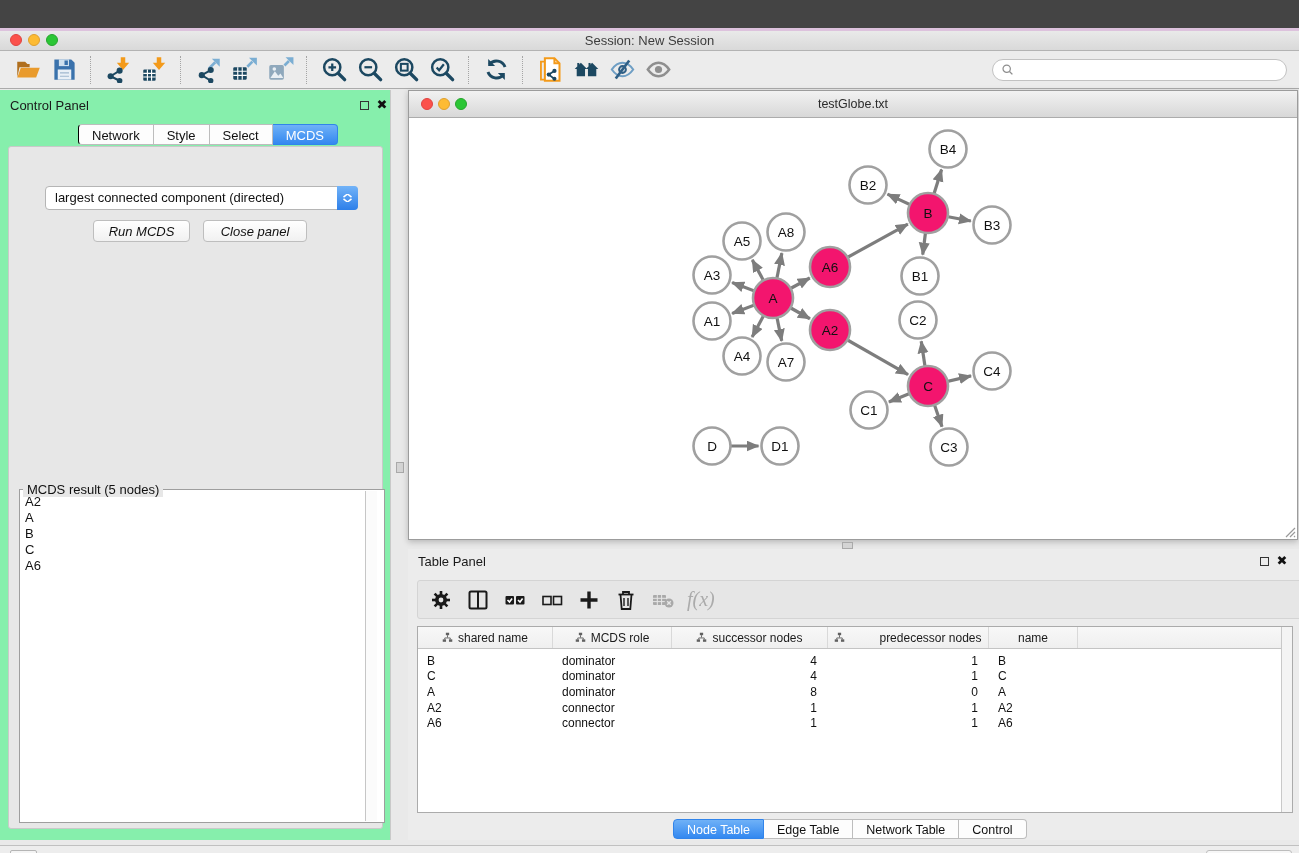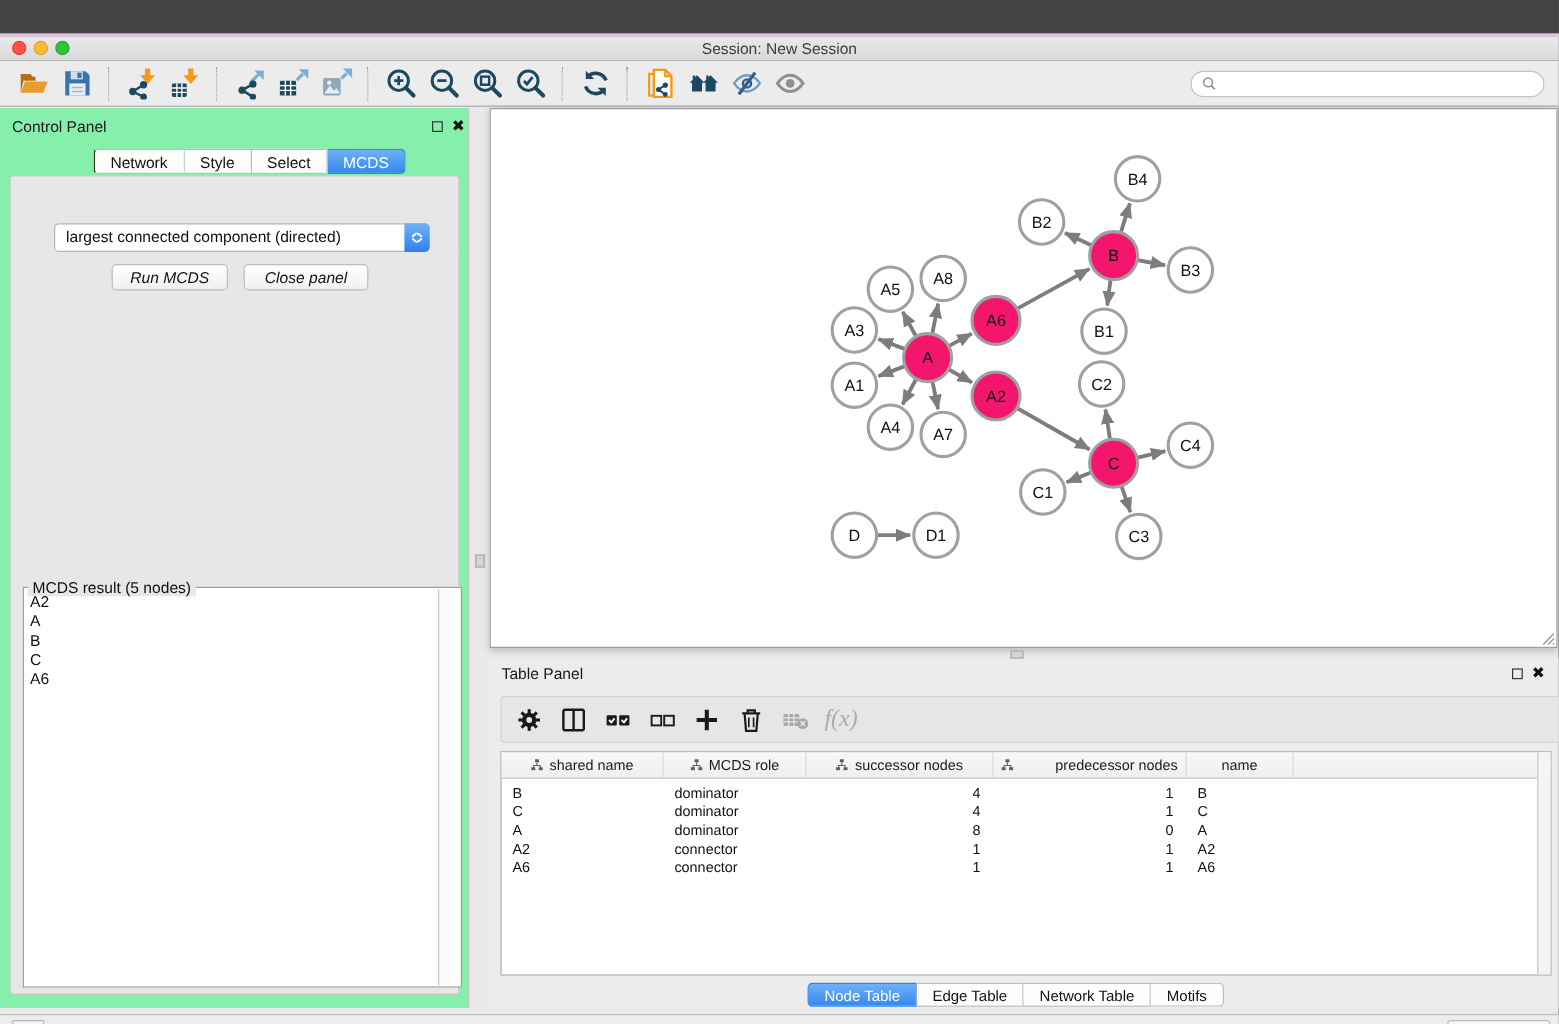--- a/index.html
+++ b/index.html
@@ -315,20 +315,26 @@
               <div class="result-item">A6</div>
             </div>
           <div class="scrolltrack"></div>
         </div>
       </div>
     </div>
 
     <div class="v-grip"></div>
 
     <div class="network-window">
+      <div class="nw-titlebar">
+        <span class="tl red nw-tl" style="left:12px"></span>
+        <span class="tl yel nw-tl" style="left:29px"></span>
+        <span class="tl grn nw-tl" style="left:46px"></span>
+        <div class="nw-title">testGlobe.txt</div>
+      </div>
       <div class="graph-canvas">
         <svg width="886" height="420" viewBox="0 0 886 420">
             <defs>
               <marker id="arrow" markerUnits="userSpaceOnUse" markerWidth="14" markerHeight="12" refX="12" refY="5.5" orient="auto">
                 <path d="M0 0 L13 5.5 L0 11 Z" fill="#7D7D7D"></path>
               </marker>
             </defs>
             <line x1="364" y1="180" x2="343.2720968585647" y2="141.8874039012318" stroke="#7D7D7D" stroke-width="3.2" marker-end="url(#arrow)"></line>
             <line x1="364" y1="180" x2="372.8449857224783" y2="135.09468787049457" stroke="#7D7D7D" stroke-width="3.2" marker-end="url(#arrow)"></line>
             <line x1="364" y1="180" x2="323.11749165746653" y2="164.5852837397005" stroke="#7D7D7D" stroke-width="3.2" marker-end="url(#arrow)"></line>
@@ -597,21 +603,21 @@
               <div class="td" style="width: 161px; text-align: right; padding: 0px 11px 0px 0px;">1</div>
               <div class="td" style="width: 89px; text-align: left; padding: 0px 0px 0px 9px;">A6</div>
             </div>
           </div>
         <div class="tscroll"></div>
       </div>
       <div class="tp-tabs">
           <div class="seg active">Node Table</div>
           <div class="seg">Edge Table</div>
           <div class="seg">Network Table</div>
-          <div class="seg">Motifs</div>
+          <div class="seg">Control</div>
         </div>
     </div>
   </div>
 
   <div class="statusbar">
     <button class="list-btn">
       <svg viewBox="0 0 24 24">
           <g fill="#1A1A1A">
             <rect x="4" y="5" width="3.2" height="3.2"></rect>
             <rect x="9.5" y="5" width="10.5" height="3.2"></rect>

